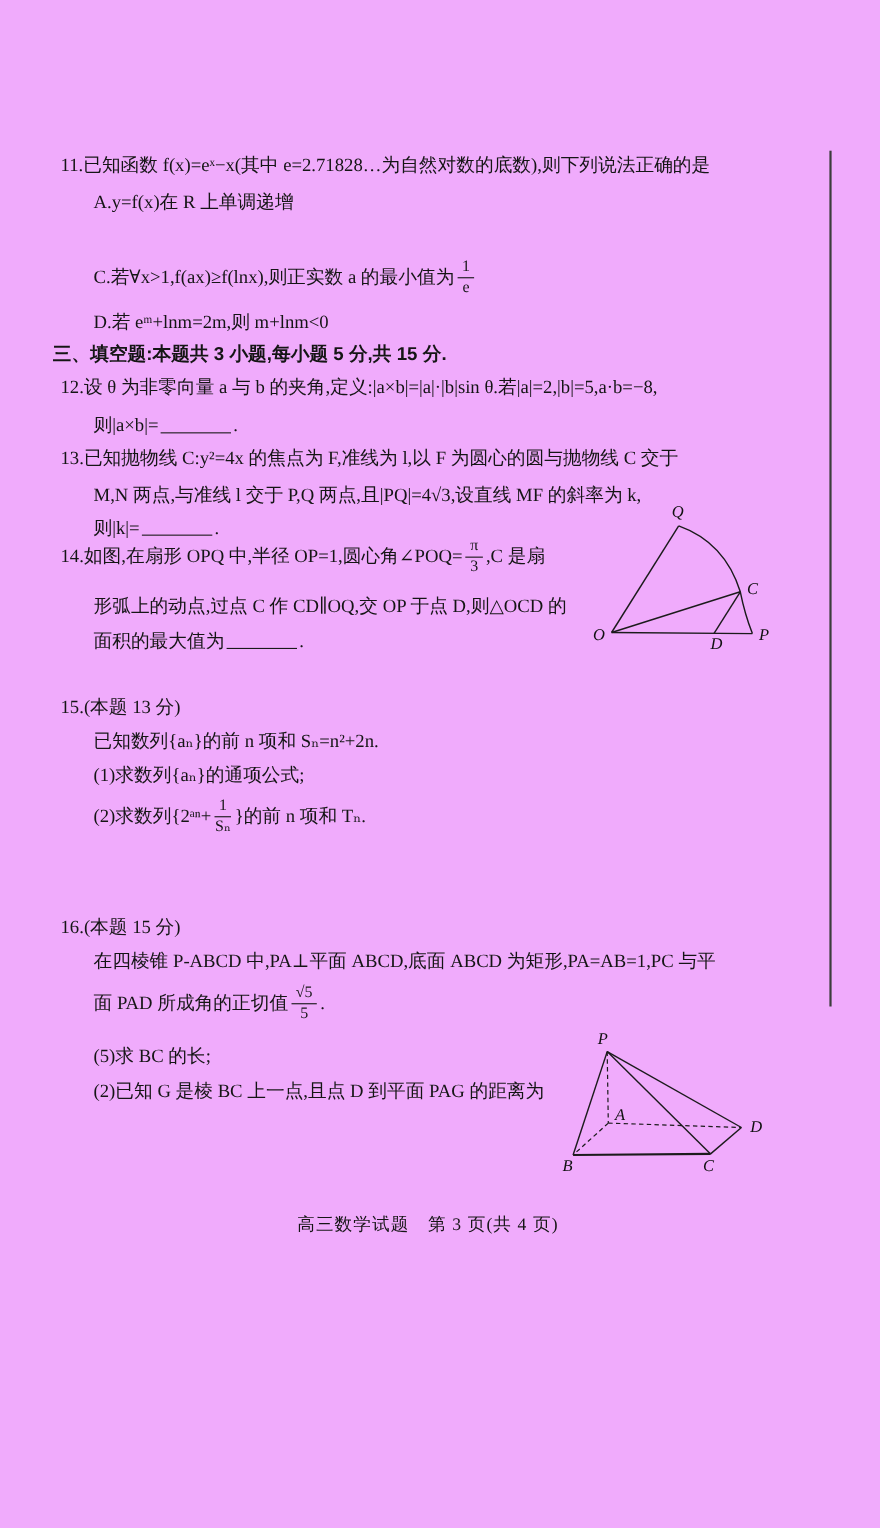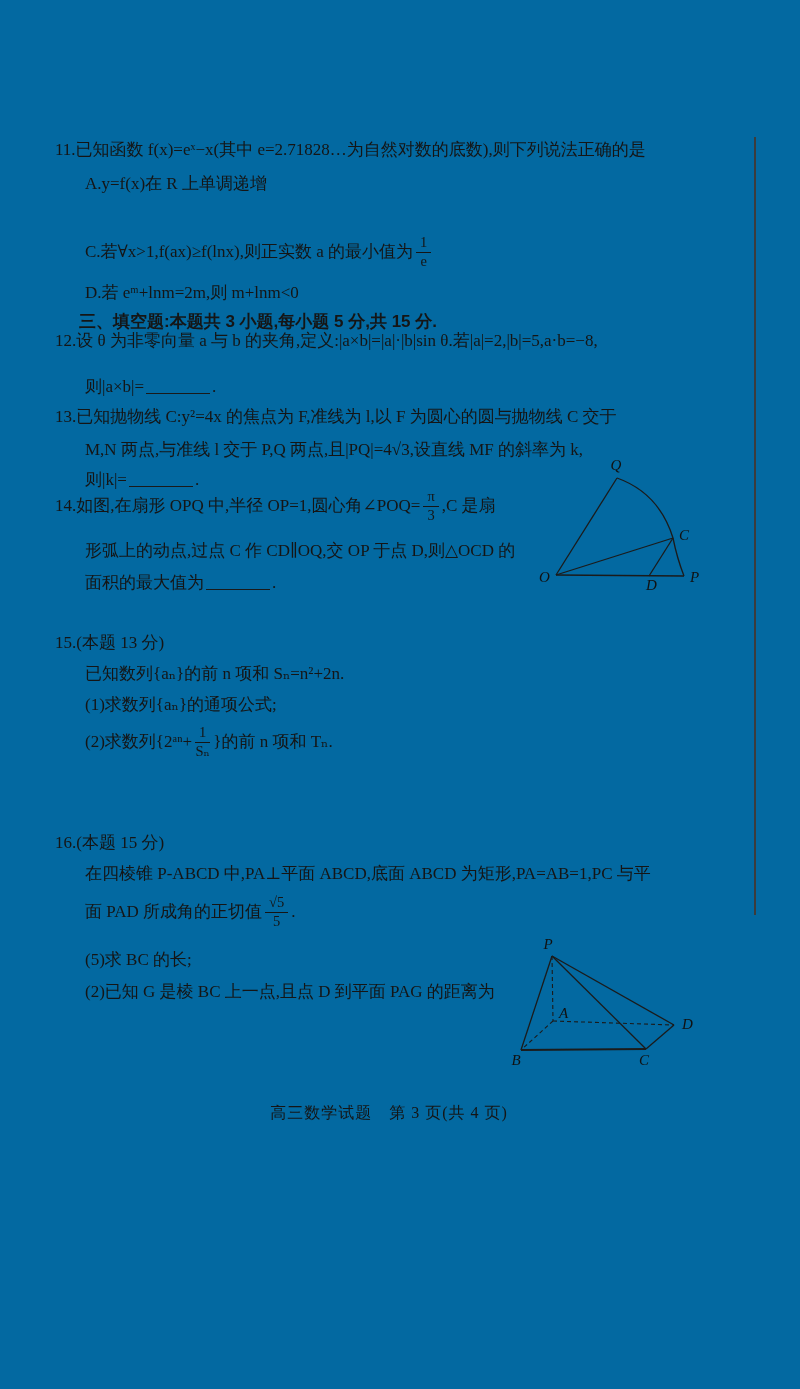--- a/index.html
+++ b/index.html
@@ -1,24 +1,24 @@
 <!DOCTYPE html>
 <html><head>
 <meta charset="utf-8">
 <style>
   html,body { margin:0; padding:0; background:#e8e8e8; }
   .page {
     position:relative; width:800px; height:1389px; margin:0 auto;
-    background:#0369a1; overflow:hidden;
+    background:#f0abfc; overflow:hidden;
     font-family:"Liberation Serif","DejaVu Serif",serif;
     color:#151515;
   }
   .ln { position:absolute; font-size:17px; line-height:1.2; white-space:nowrap; }
   .flexln { display:flex; align-items:center; }
-  .bold-hd { font-family:"Liberation Sans","DejaVu Sans",sans-serif; font-weight:700;margin-left:31px; }
+  .bold-hd { font-family:"Liberation Sans","DejaVu Sans",sans-serif; font-weight:700; }
   .frac { display:inline-flex; flex-direction:column; align-items:center;
           font-size:14.5px; line-height:1.05; margin:0 3px; vertical-align:middle; }
   .frac .num { display:block; padding:0 4px 1px; border-bottom:1.3px solid #151515; }
   .frac .den { display:block; padding-top:1px; }
   .blank { display:inline-block; width:64px; height:13px;
            border-bottom:1.6px solid #1a1a1a; margin:0 2px; transform:translateY(2px); }
   .fig { position:absolute; }
   .fig path { stroke:#1b1b1b; stroke-width:1.3; fill:none; }
   .fig path.thick { stroke-width:2; }
   .fig path.dash { stroke-dasharray:4 3; stroke-width:1.1; }
@@ -39,21 +39,21 @@
     <span>C.若∀x&gt;1,f(ax)≥f(lnx),则正实数 a 的最小值为</span>
     <span class="frac">
       <span class="num">1</span>
       <span class="den">e</span>
     </span>
   </div>
   <div class="ln" style="left:85px;top:283px">D.若 eᵐ+lnm=2m,则 m+lnm&lt;0</div>
 
   <div class="ln bold-hd" style="left:48px;top:312px">三、填空题:本题共 3 小题,每小题 5 分,共 15 分.</div>
 
-  <div class="ln" style="left:55px;top:331px">12.设 θ 为非零向量 a 与 b 的夹角,定义:|a×b|=|a|·|b|sin θ.若|a|=2,|b|=5,a·b=−8,</div>
+  <div class="ln" style="left:55px;top:342px">12.设 θ 为非零向量 a 与 b 的夹角,定义:|a×b|=|a|·|b|sin θ.若|a|=2,|b|=5,a·b=−8,</div>
   <div class="ln" style="left:85px;top:377px">
     <span>则|a×b|=</span><span class="blank"></span><span>.</span>
   </div>
 
   <div class="ln" style="left:55px;top:407px">13.已知抛物线 C:y²=4x 的焦点为 F,准线为 l,以 F 为圆心的圆与抛物线 C 交于</div>
   <div class="ln" style="left:85px;top:440px">M,N 两点,与准线 l 交于 P,Q 两点,且|PQ|=4√3,设直线 MF 的斜率为 k,</div>
   <div class="ln" style="left:85px;top:470px">
     <span>则|k|=</span><span class="blank"></span><span>.</span>
   </div>
 

